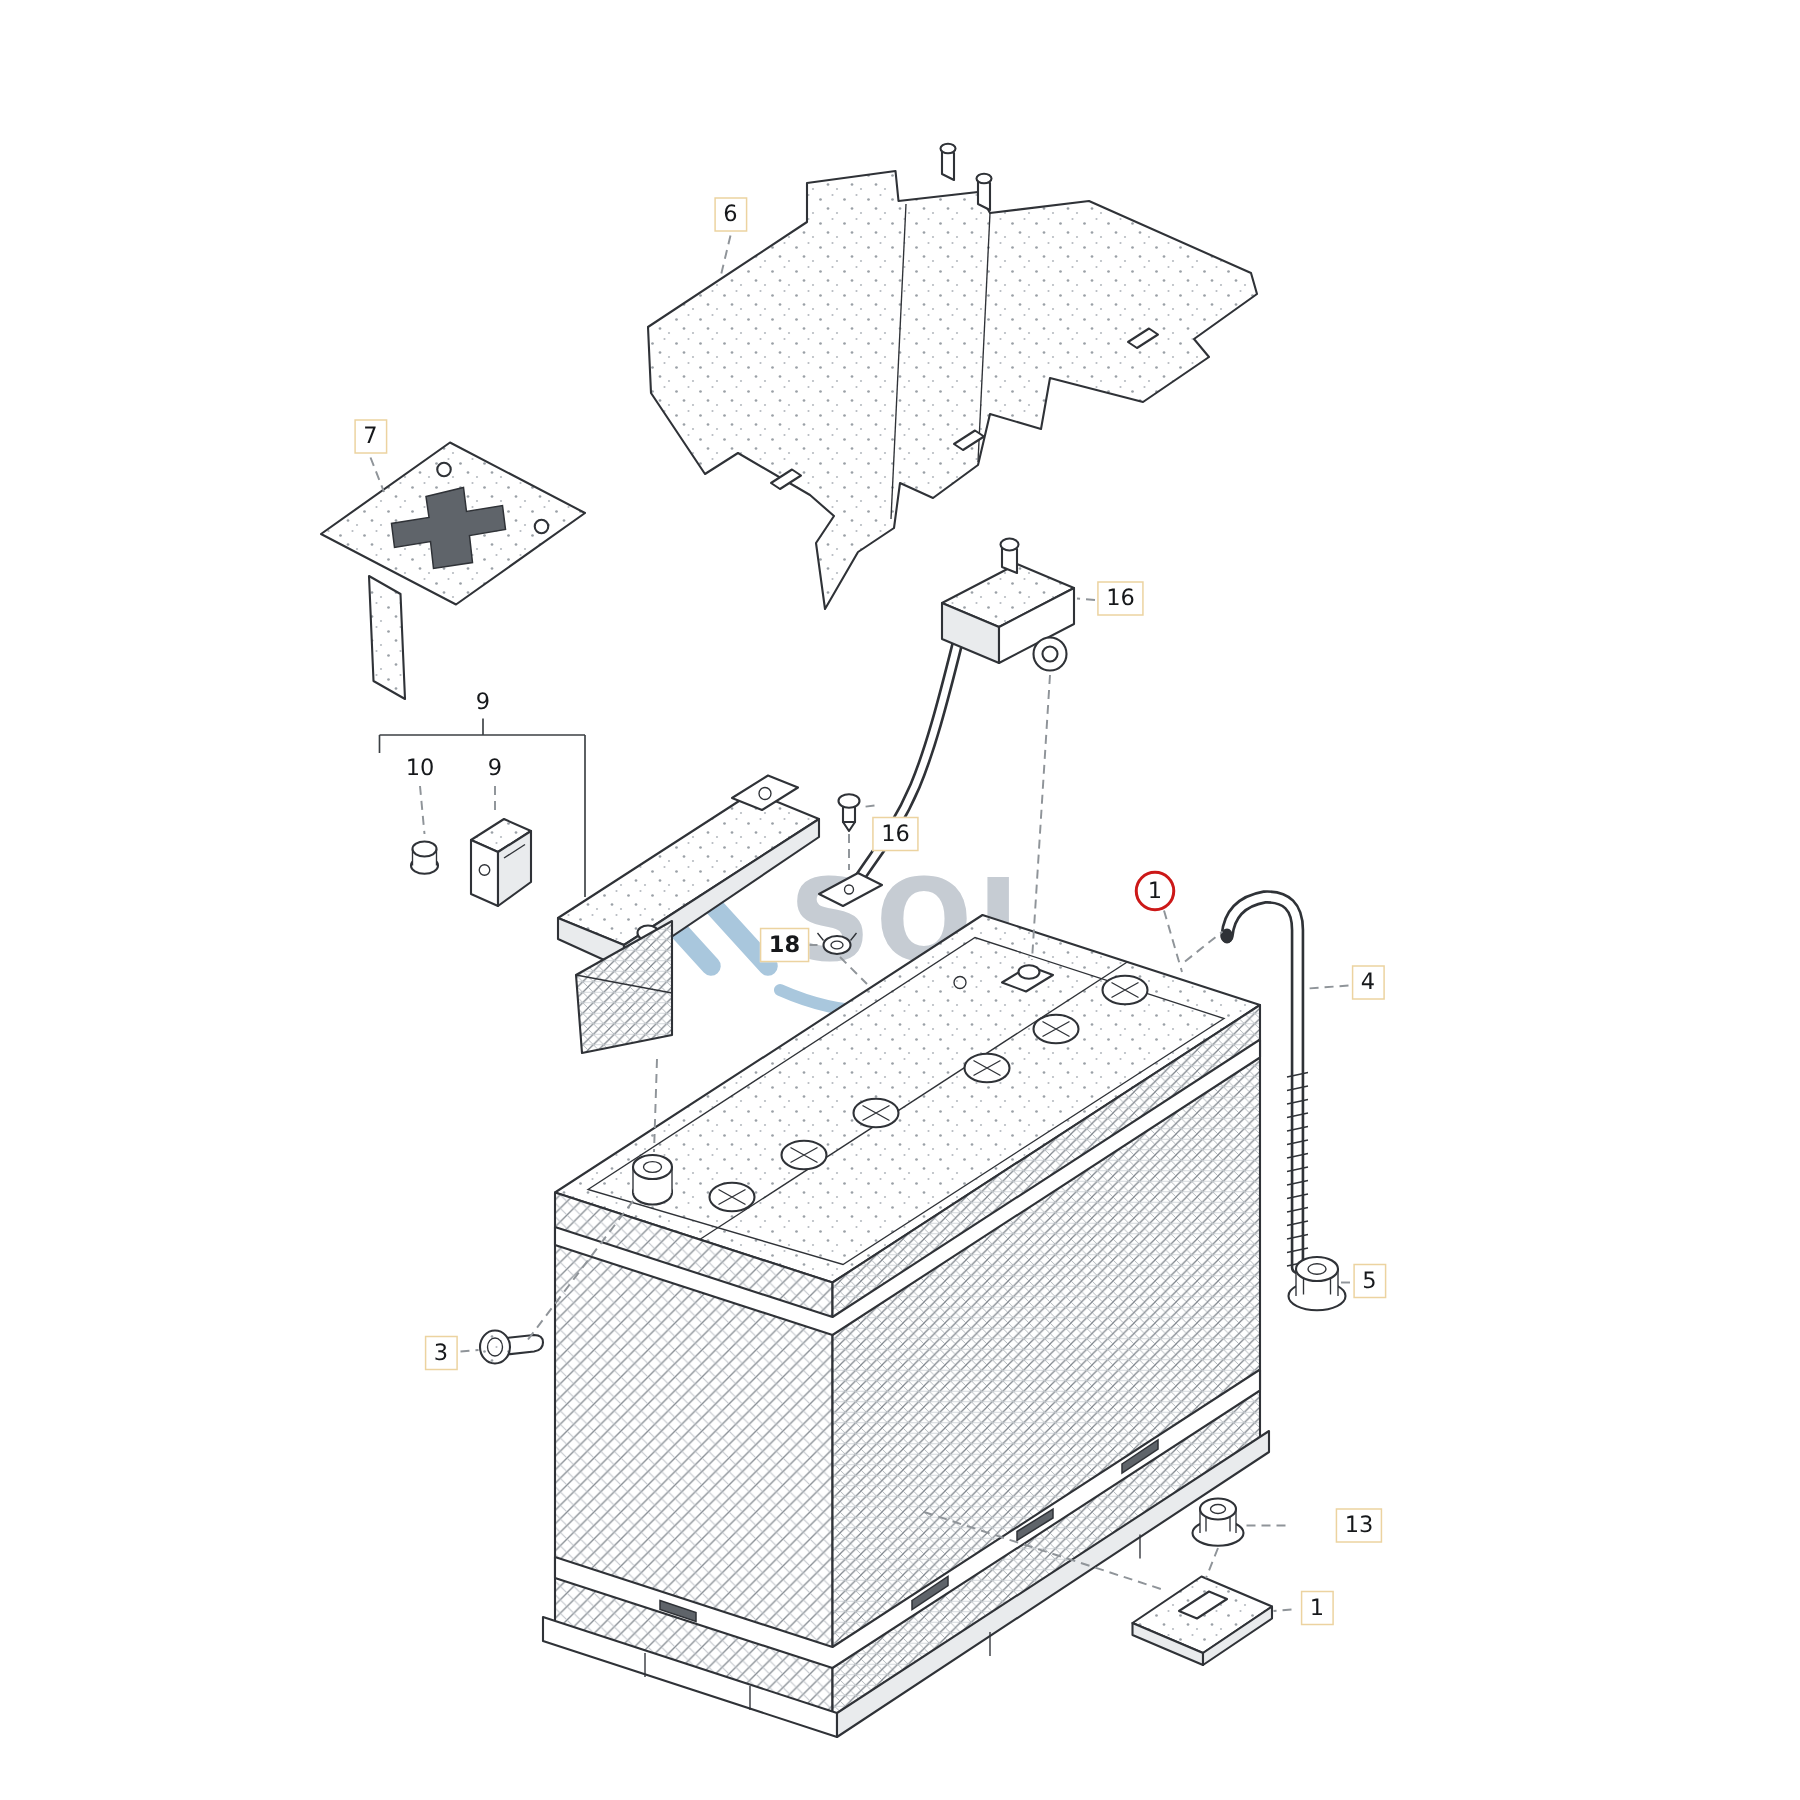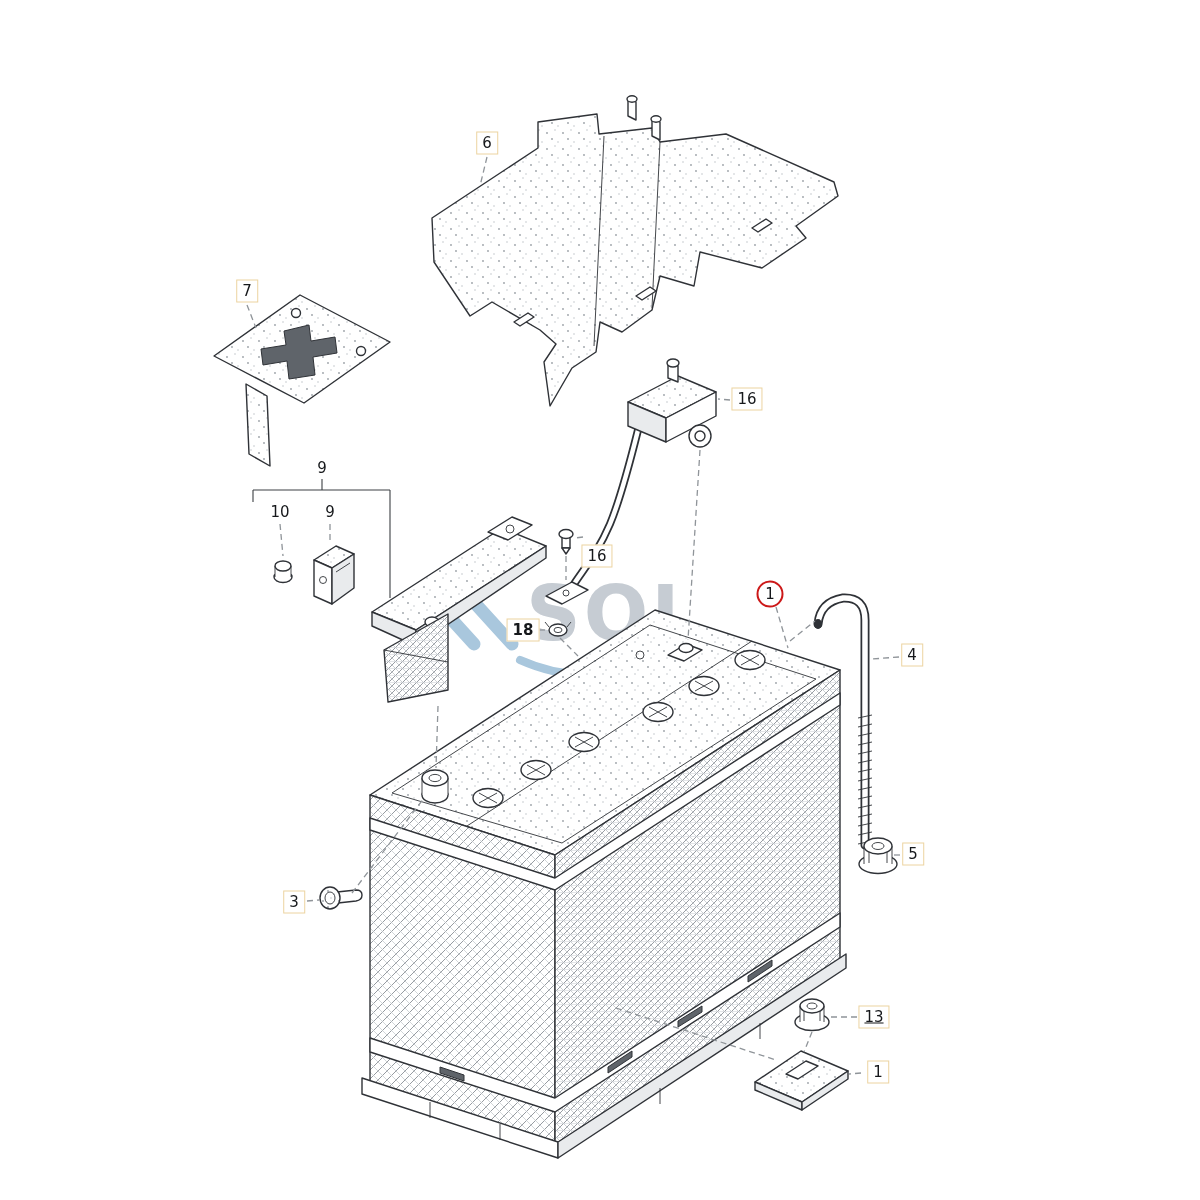--- a/index.html
+++ b/index.html
@@ -263,16 +263,16 @@
 <div class="callout box" style="left:747px; top:399px;">16</div>
 <div class="callout plain" style="left:322px; top:468px;">9</div>
 <div class="callout plain" style="left:280px; top:512px;">10</div>
 <div class="callout plain" style="left:330px; top:512px;">9</div>
 <div class="callout box" style="left:597px; top:536px;margin-top:20px;">16</div>
 <div class="callout box" style="left:523px; top:630px;font-weight:bold;">18</div>
 <div class="callout circle" style="left:770px; top:594px;">1</div>
 <div class="callout box" style="left:912px; top:655px;">4</div>
 <div class="callout box" style="left:913px; top:854px;">5</div>
 <div class="callout box" style="left:294px; top:902px;">3</div>
-<div class="callout box" style="left:874px; top:1017px;text-decoration:underline;">13</div>
+<div class="callout box" style="left:906px; top:1017px;">13</div>
 <div class="callout box" style="left:878px; top:1072px;">1</div>
 
 </div>
 
 </body></html>

